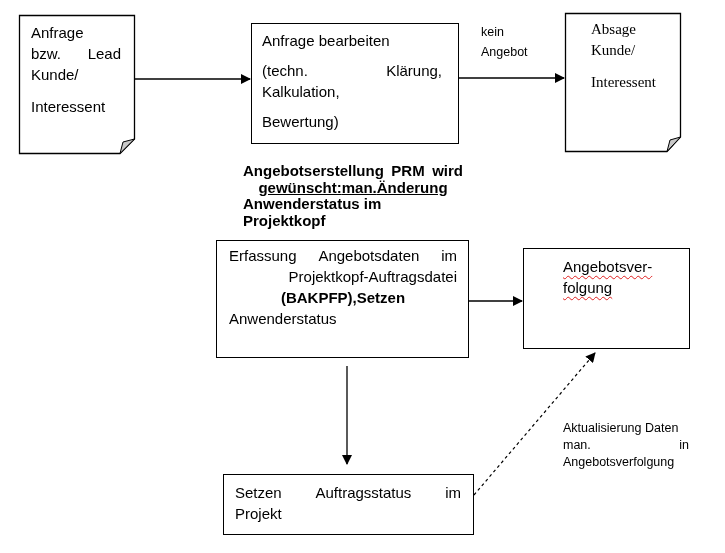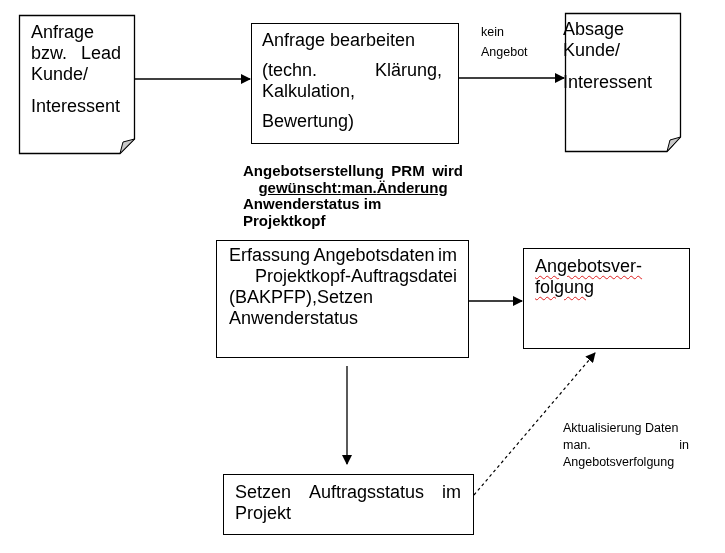--- a/index.html
+++ b/index.html
@@ -1,20 +1,20 @@
 <!DOCTYPE html>
 <html><head>
 <meta charset="utf-8">
 <style>
   html, body { margin: 0; padding: 0; background: #ffffff; }
   body { width: 725px; height: 553px; position: relative; overflow: hidden;
          font-family: "Liberation Sans", "DejaVu Sans", sans-serif; color: #000; }
   .box { position: absolute; border: 1.3px solid #000; background: #fff; box-sizing: border-box; }
-  .txt { position: absolute; font-size: 18px; line-height: 21px; }
-  .spell { text-decoration: underline wavy #e02020; text-decoration-thickness: 1px; text-underline-offset: 3px; }
+  .txt { position: absolute; font-size: 15px; line-height: 21px; }
+  .spell { text-decoration: underline wavy #e02020; text-decoration-thickness: 1px; text-underline-offset: 3px; margin-left: 28px; }
   .small { font-size: 12.5px; line-height: 16px; }
   .bold { font-weight: bold; font-size: 15px; line-height: 16.5px; }
   svg#conn { position: absolute; left: 0; top: 0; }
 </style>
 </head>
 <body>
 
 <svg id="conn" width="725" height="553">
   <defs>
     <marker id="ah" markerWidth="10" markerHeight="10" refX="9" refY="5" orient="auto" markerUnits="userSpaceOnUse">
@@ -53,21 +53,21 @@
   </div>
   <div>Kalkulation,</div>
   <div style="margin-top:9px;">Bewertung)</div>
 </div>
 
 <div class="txt small" style="left:481px; top:24px;">
   <div>kein</div>
   <div style="margin-top:4px;">Angebot</div>
 </div>
 
-<div class="txt" style="left:563px; top:19px; width:95px;">
+<div class="txt" style="left:591px; top:19px; width:95px;font-family:Liberation Serif, serif;">
   <div>Absage</div>
   <div>Kunde/</div>
   <div style="margin-top:11px;">Interessent</div>
 </div>
 
 <div class="txt bold" style="left:243px; top:163px; width:220px;">
   <div style="display:flex; justify-content:space-between;">
     <span>Angebotserstellung</span>
     <span>PRM</span>
     <span>wird</span>
@@ -84,21 +84,21 @@
 <div class="txt" style="left:229px; top:245px; width:228px;">
   <div style="display:flex; justify-content:space-between;">
     <span>Erfassung</span>
     <span>Angebotsdaten</span>
     <span>im</span>
   </div>
   <div style="display:flex; justify-content:flex-end;margin-left:12px;">
     <span>Projektkopf</span>
     <span>-Auftragsdatei</span>
   </div>
-  <div style="display:flex; justify-content:flex-start;">
+  <div style="display:flex; justify-content:center;font-weight:bold;">
     <span>(BAKPFP),</span>
     <span>Setzen</span>
   </div>
   <div>Anwenderstatus</div>
 </div>
 
 <div class="box" style="left:523px; top:248px; width:167px; height:101px;"></div>
 <div class="txt" style="left:535px; top:256px;">
   <div><span class="spell">Angebotsver-</span></div>
   <div><span class="spell">folgung</span></div>

